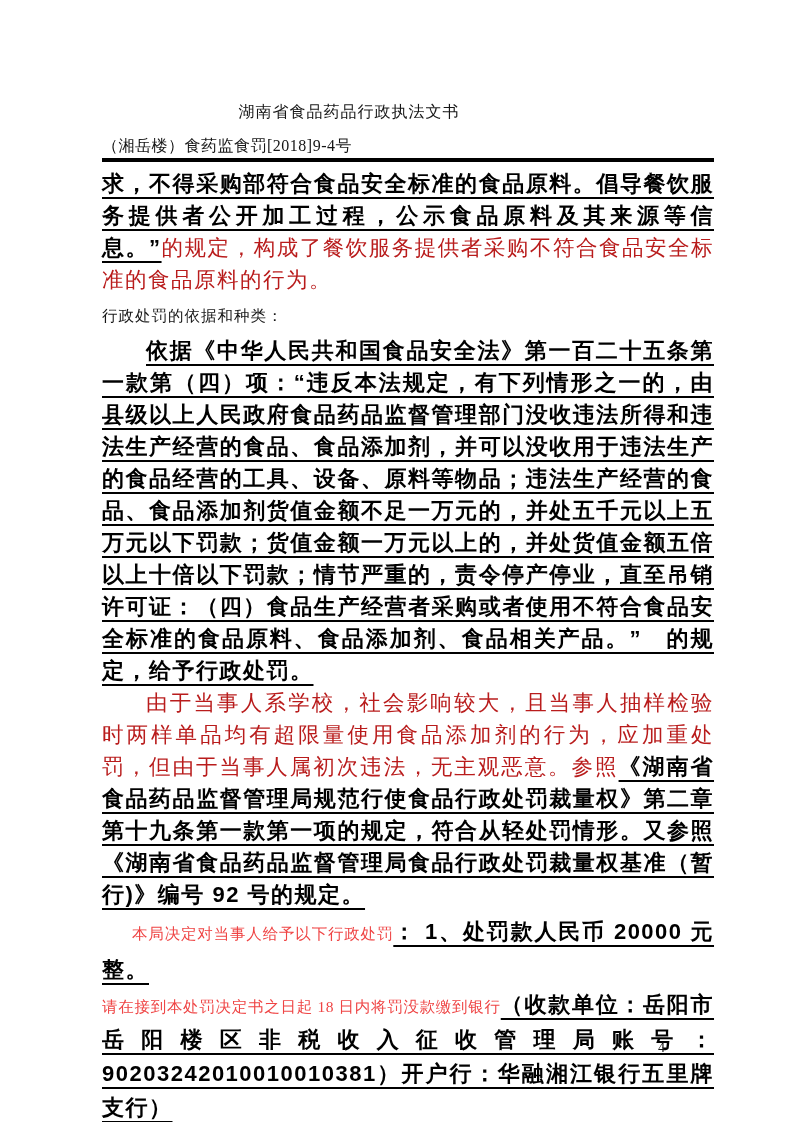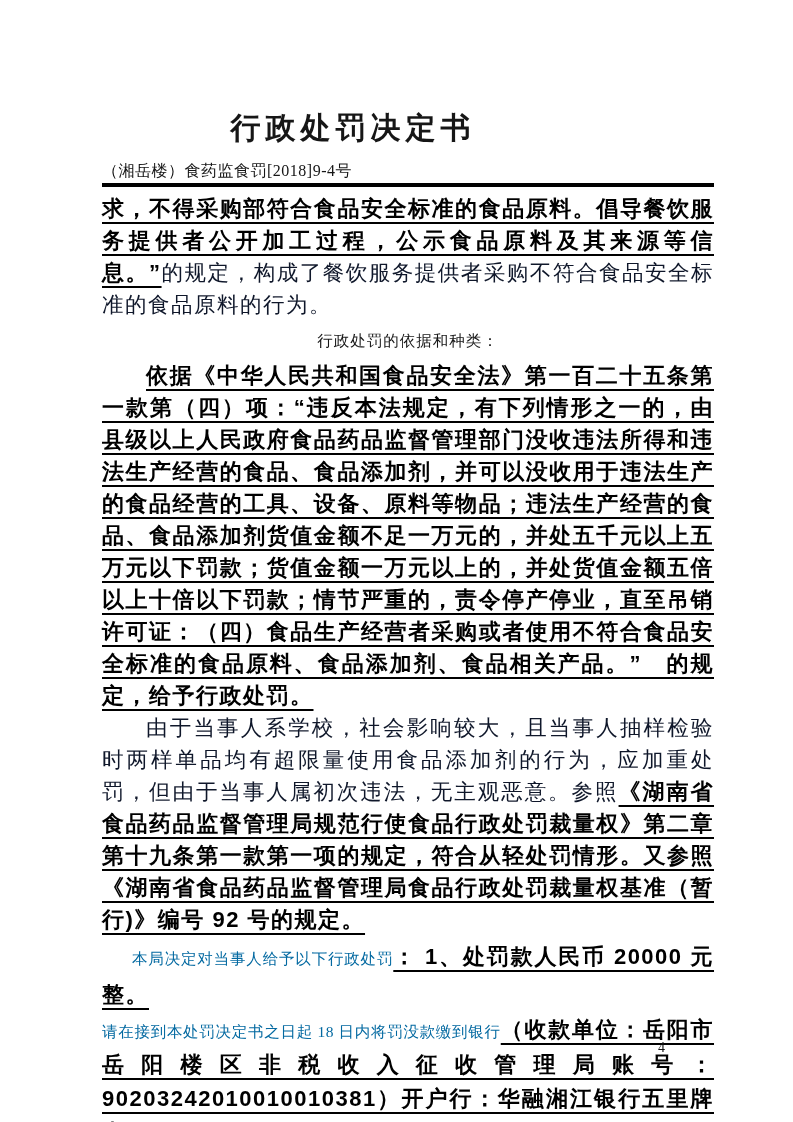--- a/index.html
+++ b/index.html
@@ -49,62 +49,62 @@
   .doc-body { margin-top:6px; }
   .para {
     margin:0;
     text-align:justify;
     font-size:21.5px;
     line-height:32px;
     letter-spacing:1.5px;
   }
   .run-regular {
     font-family:"Liberation Serif","DejaVu Serif",serif;
-    color:#0f172a;
+    color:#b91c1c;
   }
   .run-bold-underline {
     font-family:"Liberation Sans","DejaVu Sans",sans-serif;
     font-weight:700;
     font-size:22px;
     color:#000;
     text-decoration:underline;
     text-decoration-thickness:1.5px;
     text-underline-offset:6px;
   }
   .run-small {
     font-size:15.5px;
     letter-spacing:0.5px;
-    color:#0369a1;
+    color:#ef4444;
   }
   .para-label {
     font-size:15.5px;
     line-height:20px;
     letter-spacing:1px;
     margin:10px 0 9px 0;
-    text-align:center;
+    text-align:left;
   }
   .indent-2 { text-indent:44px; }
   .indent-sm { text-indent:30px; }
   .para-decision { line-height:36px; margin-top:3px; }
   .para-payment { line-height:33px; }
   .page-number {
     position:absolute;
     left:658px; top:1040px;
     font-size:14px;
     color:#111;
   }
 </style>
 </head>
 <body>
 
 <div class="page">
   <div class="column">
 
+    <div class="category">湖南省食品药品行政执法文书</div>
 
-    <div class="doc-title">行政处罚决定书</div>
 
     <div class="doc-number">（湘岳楼）食药监食罚[2018]9-4号</div>
 
     <div class="rule"></div>
 
     <div class="doc-body">
 
       <p class="para"><span class="run-bold-underline">求，不得采购部符合食品安全标准的食品原料。倡导餐饮服务提供者公开加工过程，公示食品原料及其来源等信息。”</span><span class="run-regular">的规定，构成了餐饮服务提供者采购不符合食品安全标准的食品原料的行为。</span></p>
 
       <p class="para para-label">行政处罚的依据和种类：</p>

